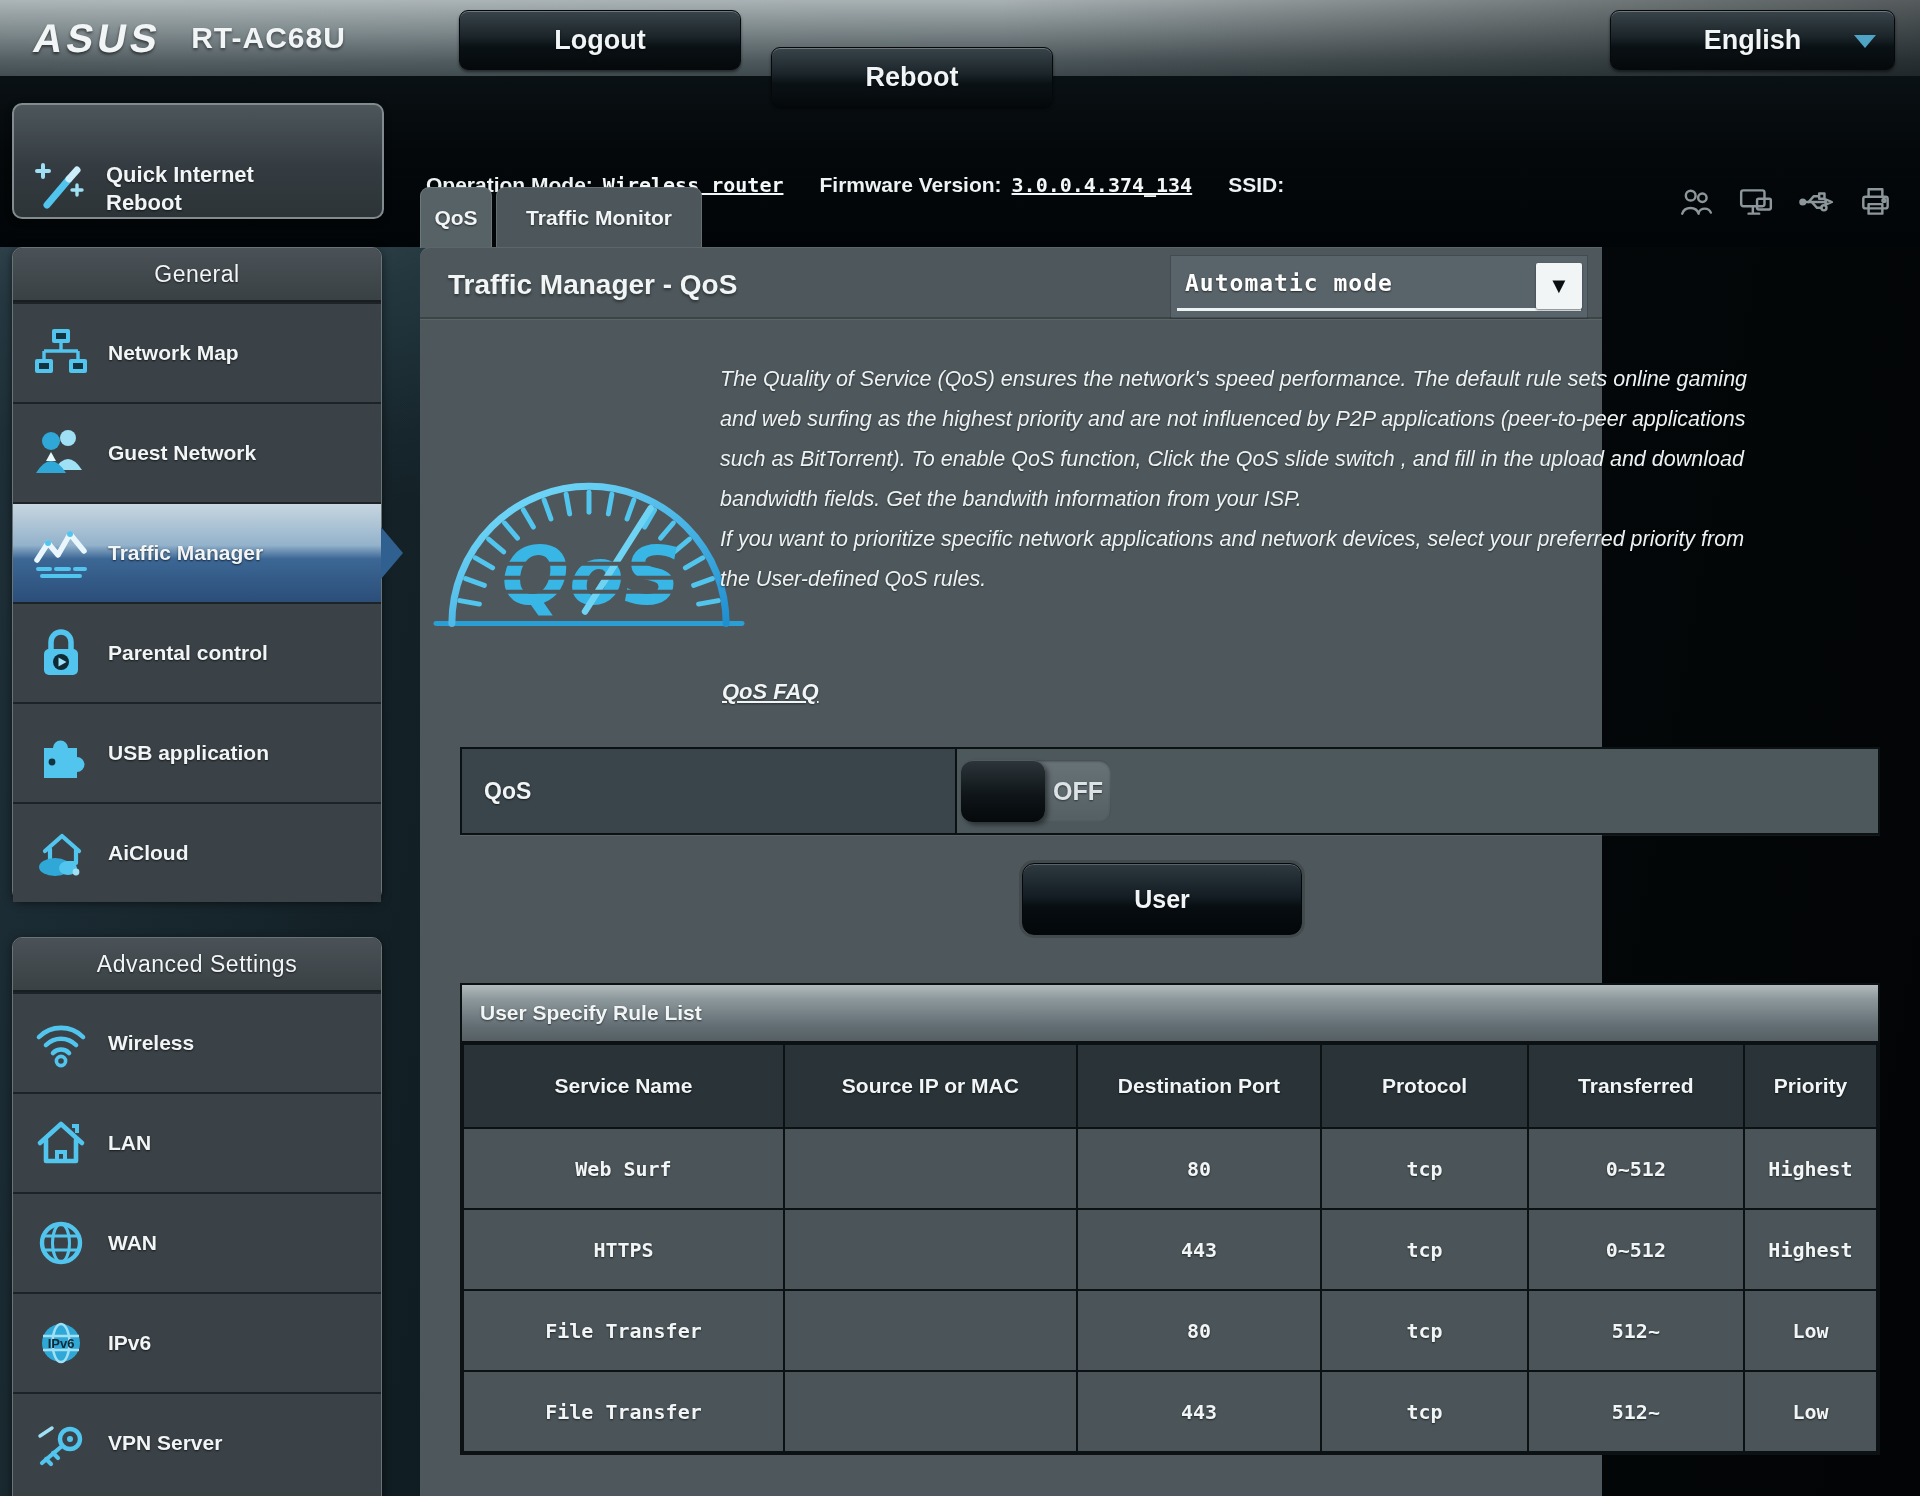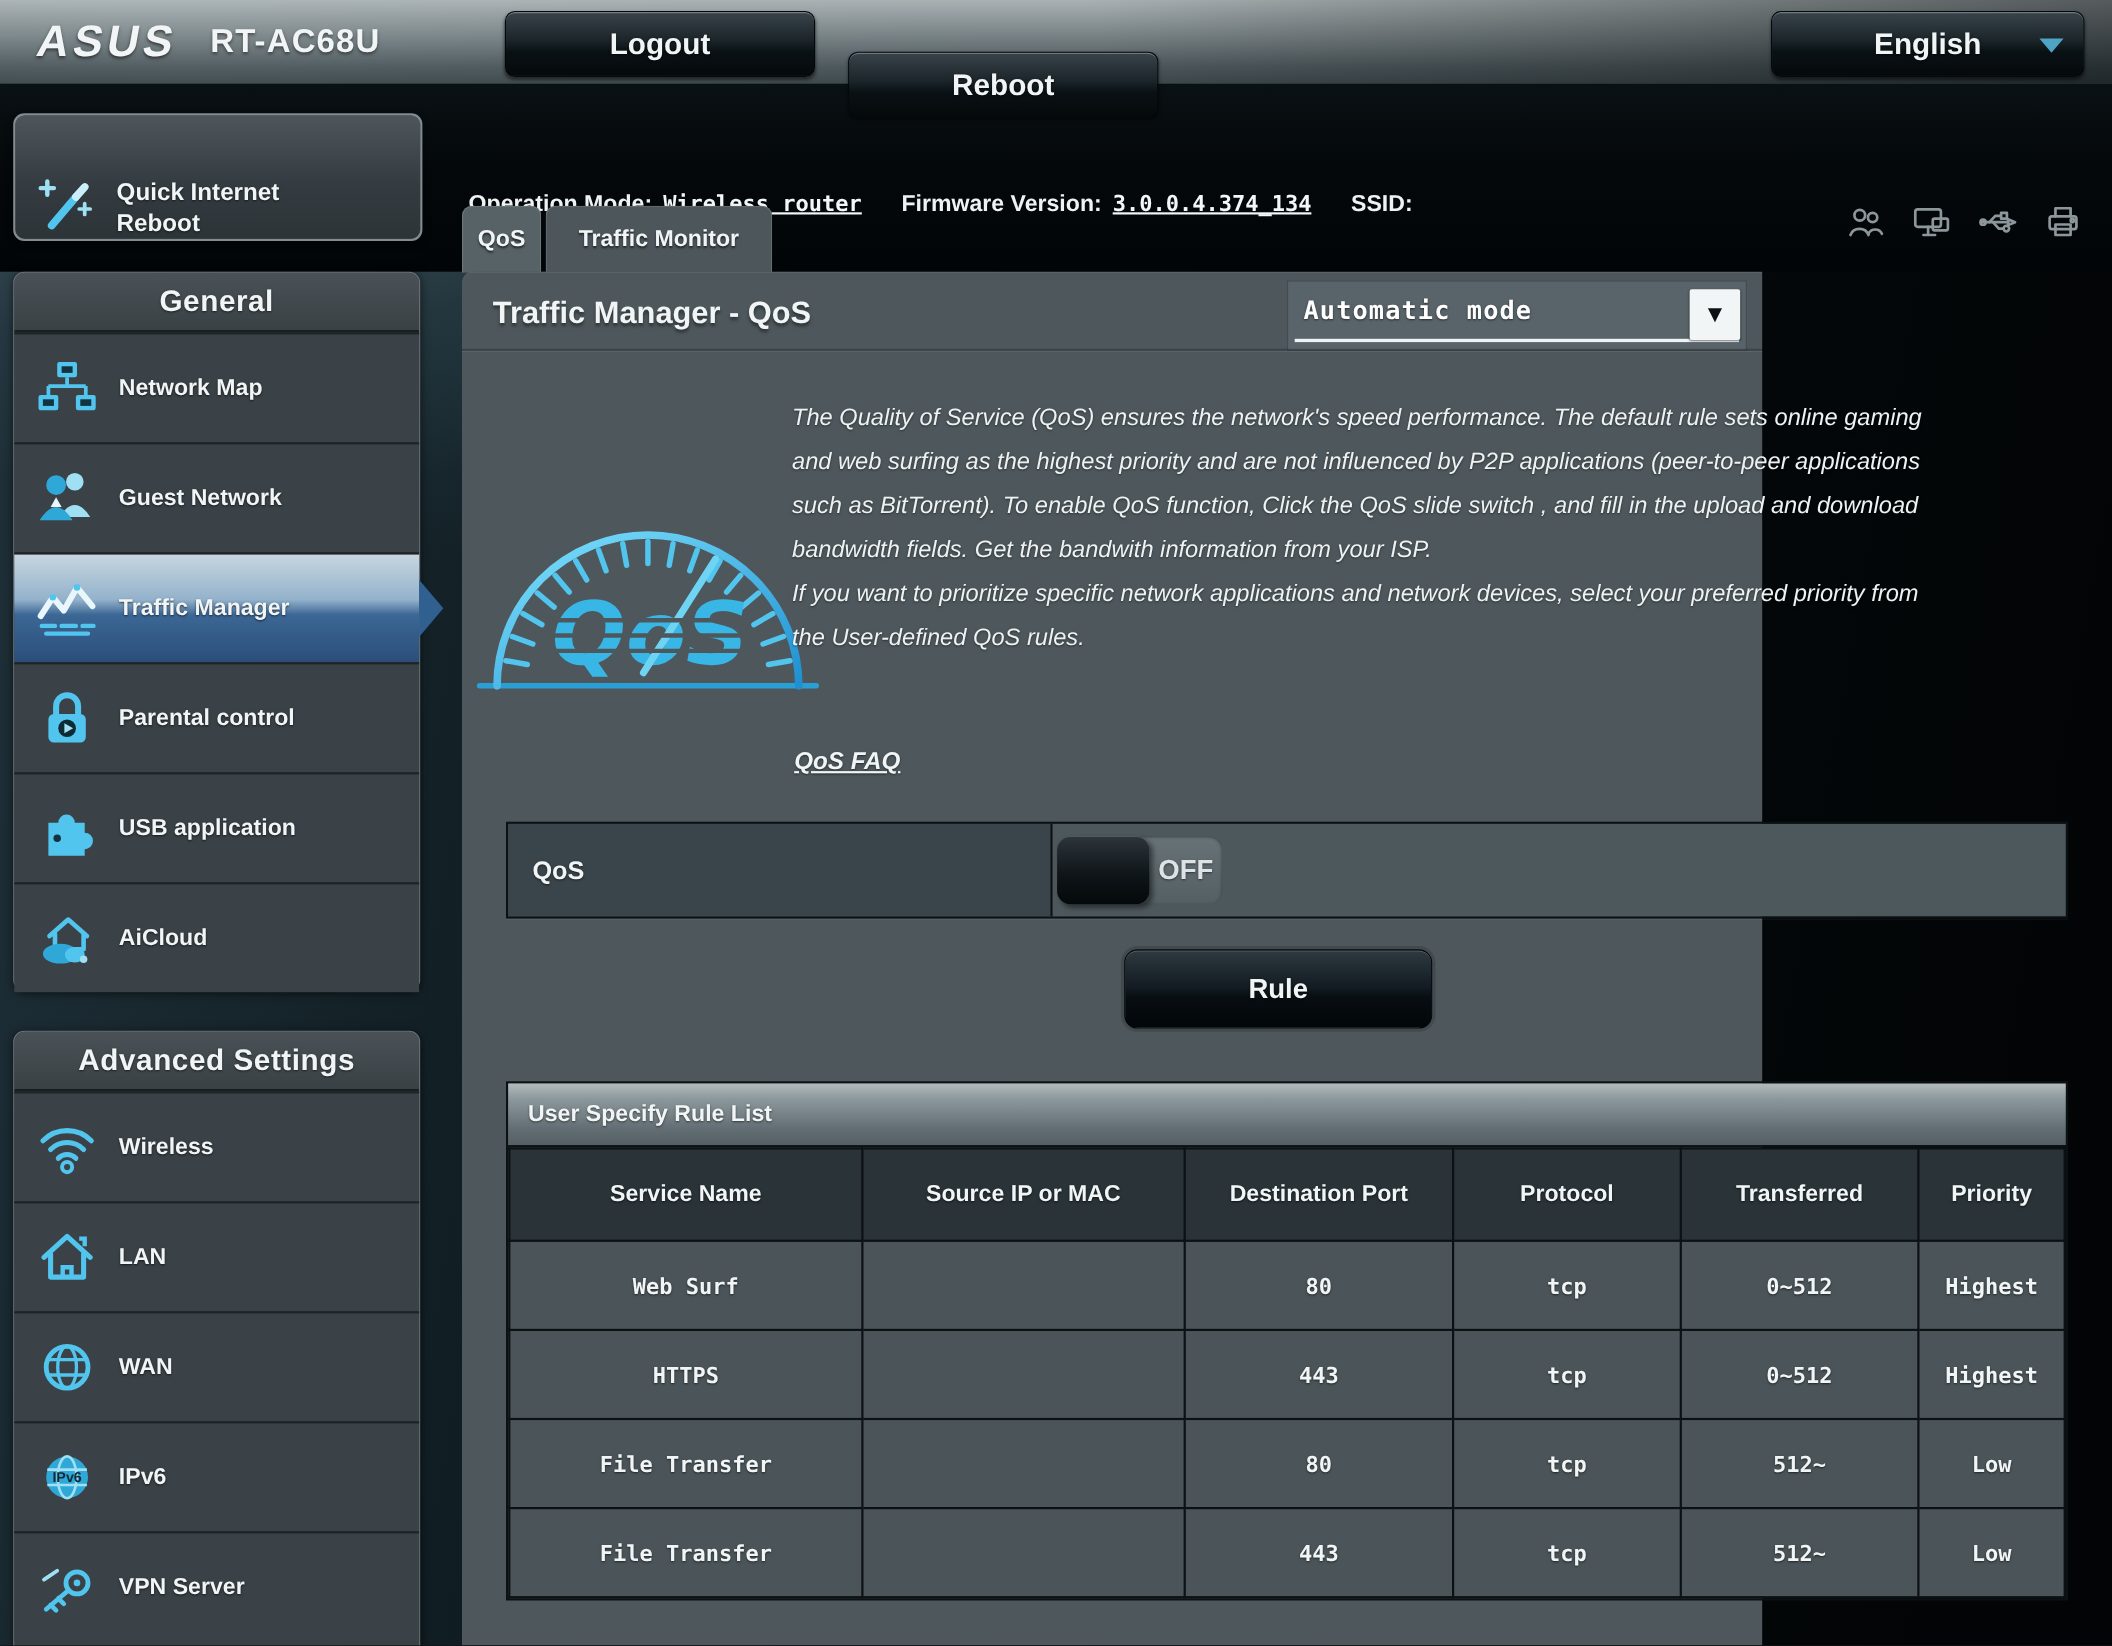--- a/index.html
+++ b/index.html
@@ -51,21 +51,21 @@
   .qis{position:absolute;left:12px;top:103px;width:368px;height:112px;display:flex;align-items:flex-end;
     background:linear-gradient(180deg,#4d565b,#343c41 55%,#2c3438);
     border:2px solid #828b8f;border-radius:10px;cursor:pointer;box-shadow:0 2px 6px rgba(0,0,0,.5);}
   .qis .icn{width:92px;display:flex;justify-content:center;}
   .qis .txt{font-size:22px;font-weight:bold;line-height:28px;text-shadow:0 1px 2px rgba(0,0,0,.6);}
   .group{position:absolute;left:12px;width:368px;background:#394145;
     border:1px solid #6a7377;border-radius:10px;box-shadow:0 2px 8px rgba(0,0,0,.55);}
   .group-general{top:247px;height:652px;}
   .group-adv{top:937px;height:600px;}
   .group-hd{height:52px;display:flex;align-items:center;justify-content:center;
-    font-size:27px;font-weight:bold;letter-spacing:.5px;border-radius:10px 10px 0 0;
+    font-size:23px;font-weight:normal;letter-spacing:.5px;border-radius:10px 10px 0 0;
     background:linear-gradient(180deg,#4a5257,#394145);border-bottom:2px solid #181e21;
     text-shadow:0 1px 2px rgba(0,0,0,.6);}
   .item{position:relative;display:flex;align-items:center;height:98px;background:#3a4247;
     border-top:2px solid #1d2326;cursor:pointer;}
   .item:first-of-type{border-top:none;}
   .item .icn{width:95px;display:flex;justify-content:center;}
   .item .lbl{font-size:21px;font-weight:bold;text-shadow:0 1px 2px rgba(0,0,0,.65);}
   .item.active{background:linear-gradient(180deg,#c7d6e0 0%,#93b2cb 42%,#3c6795 56%,#2b4e79 100%);}
   .item.active::after{content:"";position:absolute;right:-22px;top:50%;margin-top:-26px;
     border-left:22px solid #30608f;border-top:26px solid transparent;border-bottom:26px solid transparent;}
@@ -391,21 +391,21 @@
         <span>QoS</span>
       </div>
       <div class="qos-cell-ctrl">
         <div class="qos-toggle">
           <div class="knob"></div>
           <div class="state">OFF</div>
         </div>
       </div>
     </div>
 
-    <div class="save-btn">Rule</div>
+    <div class="save-btn">User</div>
 
     <div class="rules">
       <div class="rules-caption">User Specify Rule List</div>
       <table class="rl">
         <colgroup>
           <col style="width:22.7%">
             <col style="width:20.7%">
             <col style="width:17.3%">
           <col style="width:14.6%">
             <col style="width:15.3%">

